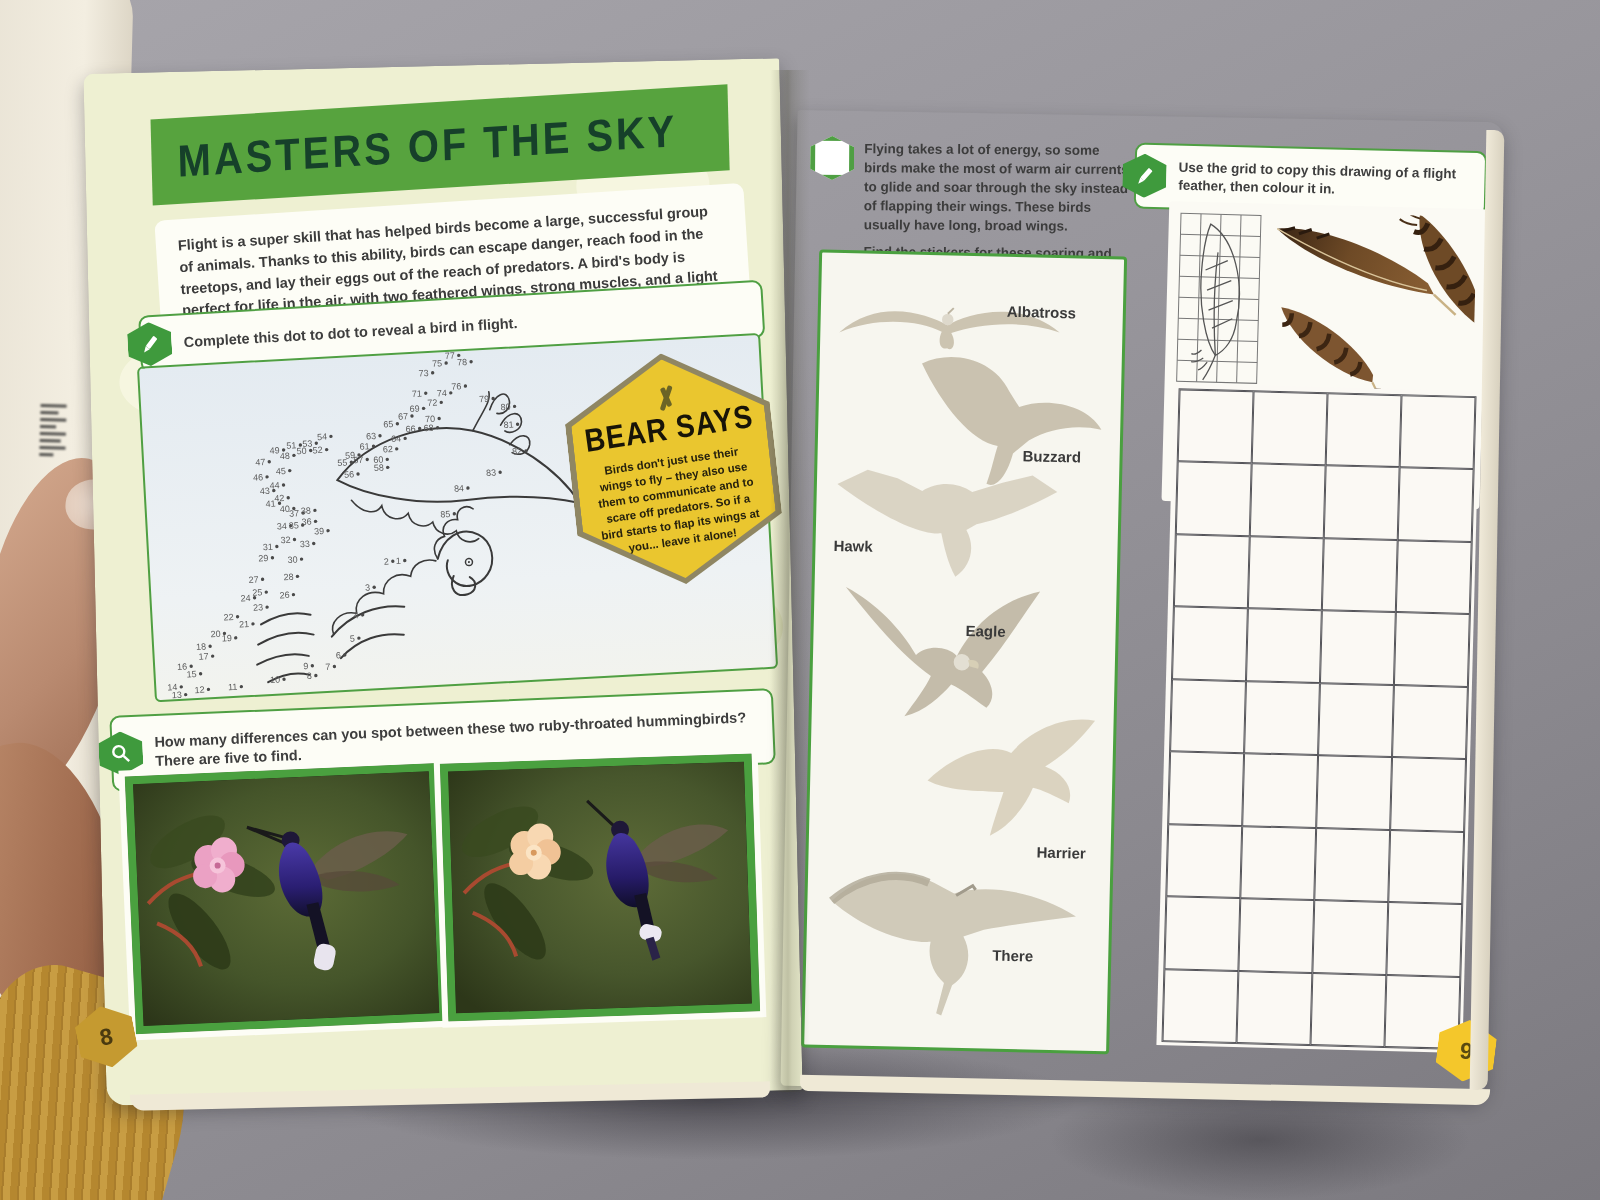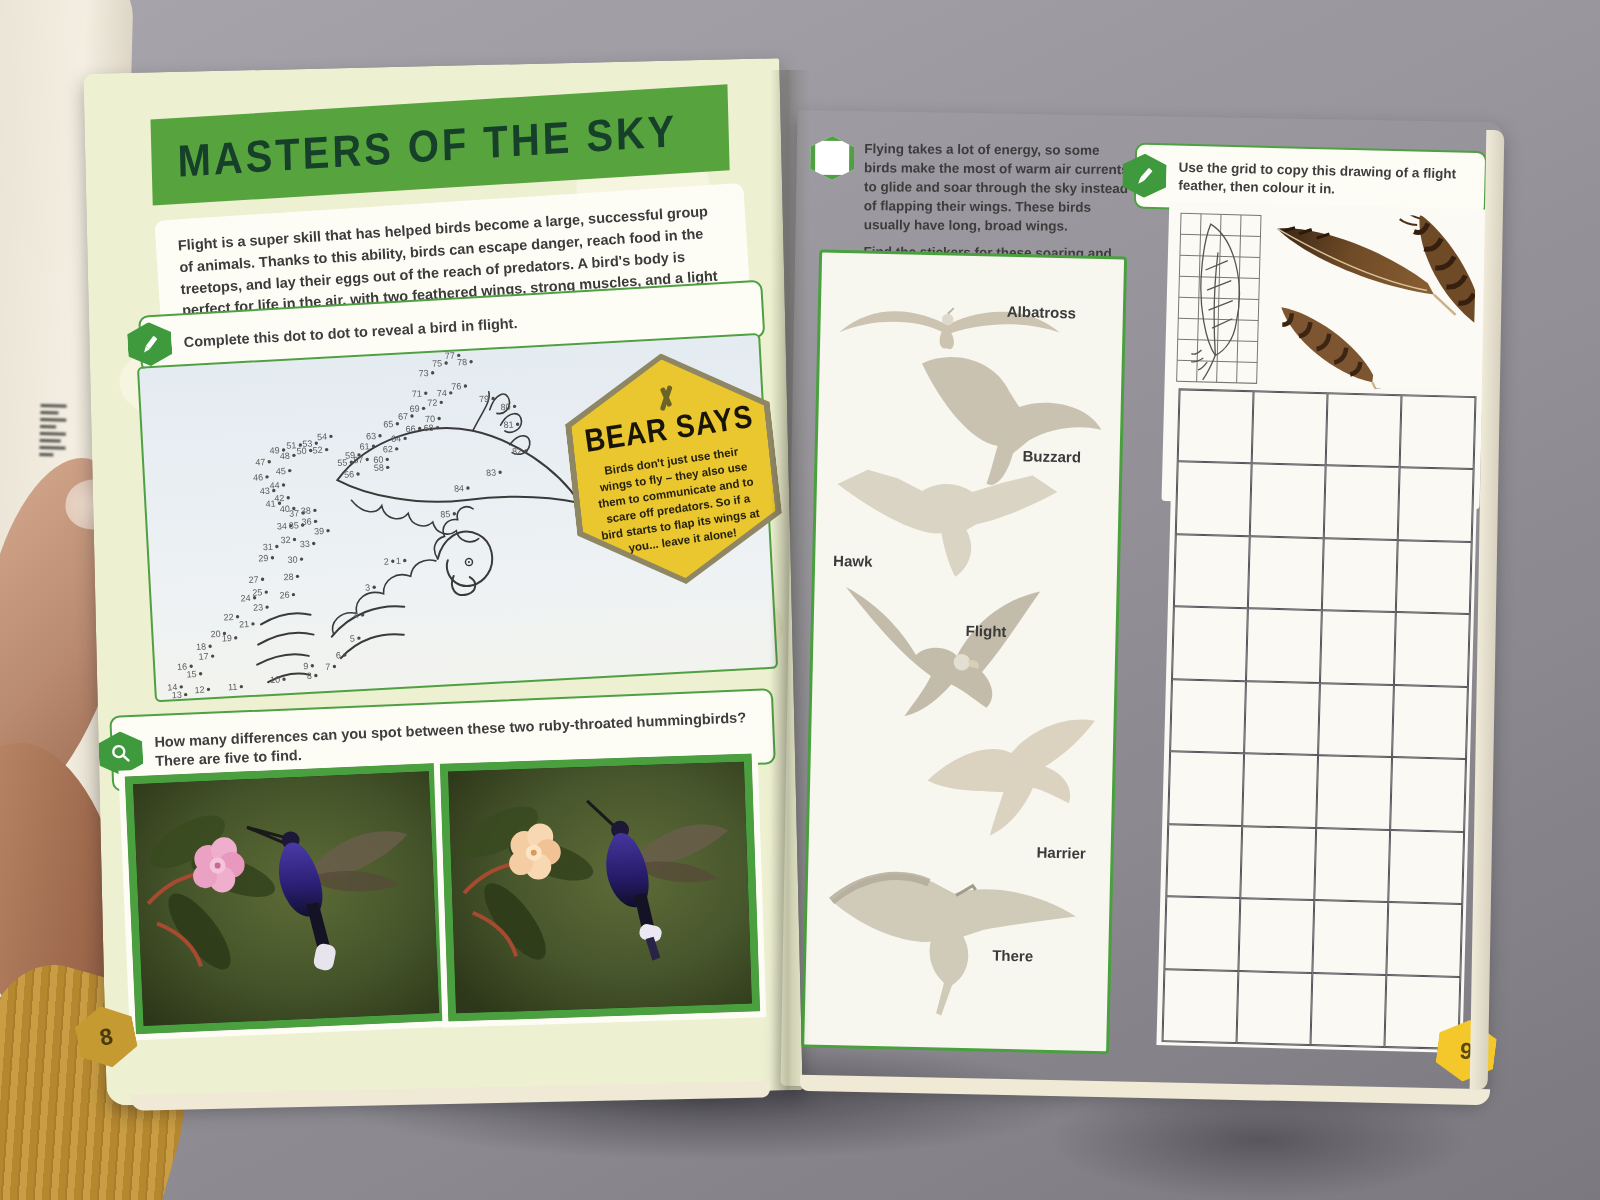--- a/index.html
+++ b/index.html
@@ -473,28 +473,28 @@
 
       <svg class="bird-fig" style="left:80px;top:88px" width="210" height="155" viewBox="0 0 200 150">
         <path d="M20,20 C50,5 90,15 105,45 L115,60 C140,50 180,55 195,80 C170,75 145,80 125,92 L110,105 C105,125 95,140 85,135 C90,120 92,108 95,98 C70,95 40,60 20,20 Z" fill="#a79a7e" opacity=".9"></path>
         <path d="M108 62 l14 8 l-4 6 l-12 -8 Z" fill="#8f english8269" fill-opacity=".0"></path>
       </svg>
       <div class="bird-label" style="left:205px;top:190px">Buzzard</div>
 
       <svg class="bird-fig" style="left:8px;top:196px" width="245" height="150" viewBox="0 0 240 150">
         <path d="M10,35 L40,20 L70,28 L95,40 C110,30 130,30 145,40 L175,30 L205,22 L230,38 C200,55 170,68 150,72 L140,78 C150,95 145,115 130,125 C122,112 118,95 115,82 C90,85 45,60 10,35 Z" fill="#beb29a" opacity=".8"></path>
       </svg>
-      <div class="bird-label" style="left:18px;top:299px">Hawk</div>
+      <div class="bird-label" style="left:18px;top:284px">Hawk</div>
 
       <svg class="bird-fig" style="left:16px;top:318px" width="225" height="185" viewBox="0 0 220 180">
         <path d="M15,15 C45,30 70,55 85,80 C95,70 115,70 125,80 C140,50 165,25 205,15 C185,45 170,70 150,95 C160,105 165,120 155,130 C140,120 130,112 120,108 C110,120 95,135 75,140 C85,125 95,112 100,100 C70,80 40,45 15,15 Z" fill="#9c8f74" opacity=".9"></path>
         <circle cx="130" cy="86" r="8" fill="#d8d2c2"></circle>
         <path d="M136 84 c8 -2 12 2 10 8 l-8 -2" fill="#c4b894"></path>
       </svg>
-      <div class="bird-label" style="left:152px;top:366px">Flight</div>
+      <div class="bird-label" style="left:152px;top:366px">Eagle</div>
 
       <svg class="bird-fig" style="left:88px;top:438px" width="215" height="165" viewBox="0 0 220 160">
         <path d="M30,85 C60,55 95,45 115,55 C135,30 170,15 200,20 C185,40 170,55 150,68 C170,75 180,90 175,105 C160,98 148,92 138,90 C130,110 115,130 95,140 C100,120 105,105 108,95 C80,95 50,95 30,85 Z" fill="#c3b596" opacity=".85"></path>
       </svg>
       <div class="bird-label" style="left:228px;top:586px">Harrier</div>
 
       <svg class="bird-fig" style="left:14px;top:586px" width="265" height="185" viewBox="0 0 260 180">
         <path d="M10,60 C40,30 80,25 110,40 L130,50 C160,40 210,45 250,70 C215,75 185,80 160,85 L140,92 C150,110 145,130 130,140 L120,170 L115,168 L122,138 C110,128 105,112 108,98 C80,100 40,85 10,60 Z" fill="#b1a78f" opacity=".9"></path>
         <path d="M10,60 C40,34 75,28 105,40" stroke="#847a62" stroke-width="8" fill="none" opacity=".8"></path>
         <path d="M132 52 l16 -10 l3 4" stroke="#6e6450" stroke-width="3" fill="none"></path>

